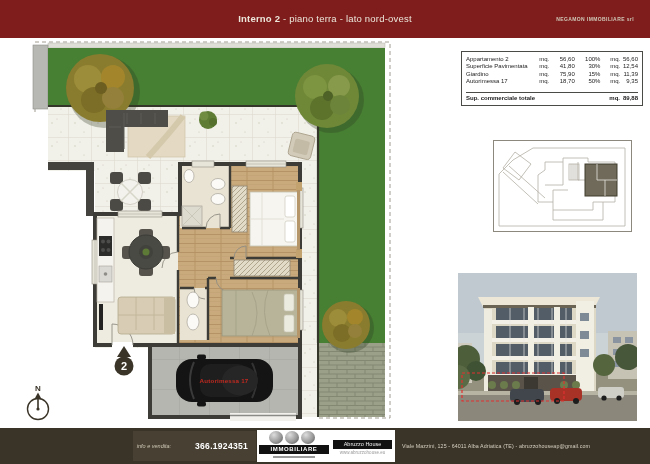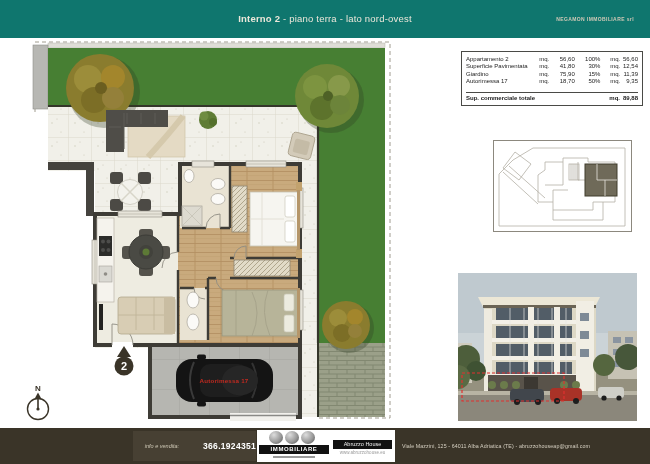--- a/index.html
+++ b/index.html
@@ -1,20 +1,20 @@
 <!DOCTYPE html>
 <html><head>
 <meta charset="utf-8">
 <style>
   html,body{margin:0;padding:0;background:#888;}
   .page{position:relative;width:650px;height:464px;background:#fff;overflow:hidden;
         font-family:"Liberation Sans",sans-serif;}
   svg{font-family:"Liberation Sans",sans-serif;}
   
-  .hdr{position:absolute;left:0;top:0;width:650px;height:38px;background:#0f766e;}
+  .hdr{position:absolute;left:0;top:0;width:650px;height:38px;background:#7f1d1d;}
   .title{position:absolute;left:0;top:13px;width:100%;text-align:center;font-size:9.5px;color:#ece7da;letter-spacing:.2px;}
   .title b{font-weight:bold;}
   .agency{position:absolute;right:16px;top:16px;font-size:5px;font-weight:bold;color:#cfc8b6;letter-spacing:.4px;}
   
   .tbl{position:absolute;left:461px;top:51px;width:182px;height:55px;border:1px solid #4a4a46;
        background:#fff;font-size:6px;color:#1d1d1d;padding:4px 4px 3px 4px;box-sizing:border-box;
        display:flex;flex-direction:column;}
   .trow{display:flex;line-height:7.4px;white-space:nowrap;}
   .c-label{width:74px;overflow:hidden;}
   .c-u1{width:14px;}
@@ -26,21 +26,21 @@
   .ttotal .tl{flex:1;}
   .ttotal .tu{width:20px;text-align:right;}
   .ttotal .tv{width:18px;text-align:right;}
   
   .plan{position:absolute;left:0;top:38px;}
   .siteplan{position:absolute;left:493px;top:140px;}
   .photo{position:absolute;left:458px;top:273px;}
   
   .ftr{position:absolute;left:0;top:428px;width:650px;height:36px;background:#3a3428;}
   .infobox{position:absolute;left:133px;top:3px;width:123px;height:30px;background:#474033;
-           display:flex;align-items:center;justify-content:flex-end;gap:24px;box-sizing:border-box;}
+           display:flex;align-items:center;justify-content:flex-end;gap:24px;padding-right:8px;box-sizing:border-box;}
   .info-label{font-size:5.5px;font-style:italic;color:#cfc8b6;}
   .phone{font-size:8.5px;font-weight:bold;color:#fff;letter-spacing:.3px;}
   .logobox{position:absolute;left:257px;top:2px;width:138px;height:32px;background:#fff;}
   .sph{position:absolute;top:1px;width:14px;height:13px;border-radius:50%;
        background:radial-gradient(circle at 35% 30%,#ddd,#9a9a9a 55%,#4c4c4c);}
   .logo-bar{position:absolute;left:2px;top:15px;width:70px;height:9px;background:#111;color:#fff;
             font-size:6px;font-weight:bold;text-align:center;line-height:9.5px;letter-spacing:.6px;}
   .logo-sub{position:absolute;left:16px;top:26px;width:42px;height:1.5px;background:#9a9a9a;}
   .brand-bar{position:absolute;left:76px;top:10px;width:59px;height:9px;background:#111;color:#eee;
              font-size:5.5px;text-align:center;line-height:9.5px;}

